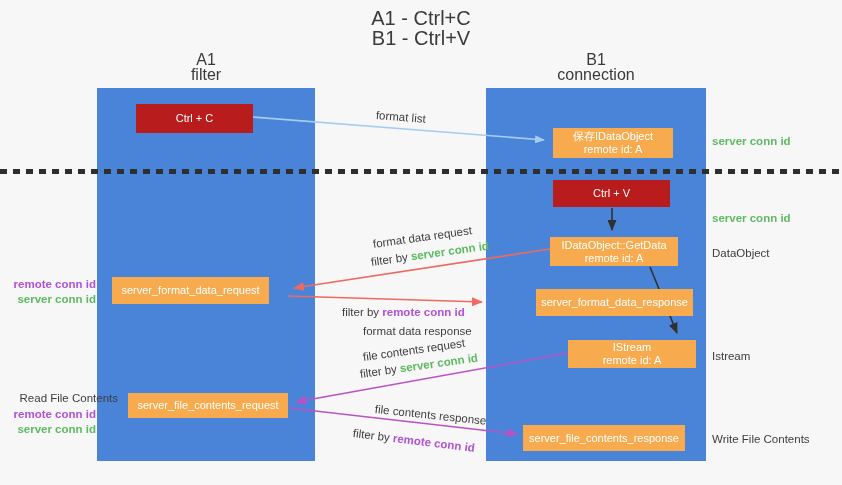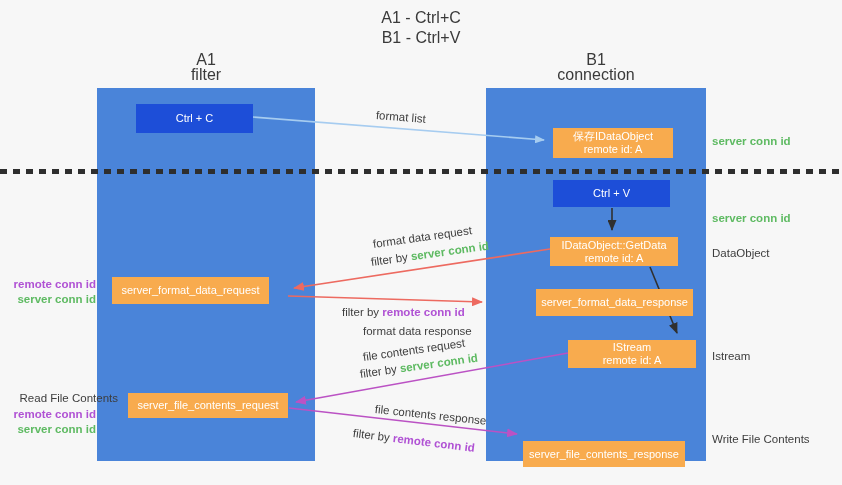--- a/index.html
+++ b/index.html
@@ -1,29 +1,29 @@
 <!DOCTYPE html>
 <html><head>
 <meta charset="utf-8">
 <style>
   html,body{margin:0;padding:0;background:#e9e9e9;}
   .canvas{
     position:relative;width:842px;height:485px;background:#f7f7f7;overflow:hidden;
     font-family:"Liberation Sans","DejaVu Sans",sans-serif;color:#3f3f3f;
   }
   .abs{position:absolute;}
-  .title{top:8px;left:0;width:842px;text-align:center;font-size:16px;line-height:20px;color:#3a3a3a;}
+  .title{top:8px;left:0;width:842px;text-align:center;font-size:20px;line-height:20px;color:#3a3a3a;}
   .colhead{top:52px;width:140px;text-align:center;font-size:16px;line-height:15px;color:#3a3a3a;}
   .lifeline{background:#4a84d9;}
   .rect-a1{left:97px;top:88px;width:218px;height:373px;}
   .rect-b1{left:486px;top:88px;width:220px;height:373px;}
   .node{display:flex;flex-direction:column;align-items:center;justify-content:center;
         color:#fff;font-size:11px;line-height:13px;text-align:center;z-index:6;}
   .orange{background:#f8ab4e;}
-  .green{background:#1d4ed8;}
+  .green{background:#b91c1c;}
   .arrows{position:absolute;left:0;top:0;width:842px;height:485px;z-index:4;}
   .dashed{left:0;top:169px;width:842px;height:5px;z-index:7;
           background:repeating-linear-gradient(to right,#2e2e2e 0 7px,transparent 7px 13px);}
   .alabel{font-size:11.5px;line-height:14px;white-space:nowrap;z-index:8;color:#3f3f3f;}
   .rot-up{transform:rotate(-8deg);transform-origin:left center;}
   .rot-dn6{transform:rotate(6deg);transform-origin:left center;}
   .rot-dn7{transform:rotate(7deg);transform-origin:left center;}
   .rot-dn4{transform:rotate(4.5deg);transform-origin:left center;}
   .side{font-size:11.5px;line-height:15px;white-space:nowrap;z-index:8;}
   .side.rightcol{left:712px;}
@@ -106,21 +106,21 @@
 
   <div class="abs node orange" style="left:568px;top:340px;width:128px;height:28px;">
     <div>IStream</div>
     <div>remote id: A</div>
   </div>
 
   <div class="abs node orange" style="left:128px;top:393px;width:160px;height:25px;">
     <div>server_file_contents_request</div>
   </div>
 
-  <div class="abs node orange" style="left:523px;top:425px;width:162px;height:26px;margin-top:16px;">
+  <div class="abs node orange" style="left:523px;top:425px;width:162px;height:26px;">
     <div>server_file_contents_response</div>
   </div>
 
   <div class="abs dashed"></div>
 
   <div class="abs alabel rot-dn4" style="left:376px;top:108px;">
     <span>format list</span>
   </div>
 
   <div class="abs alabel rot-up" style="left:373px;top:237px;">

